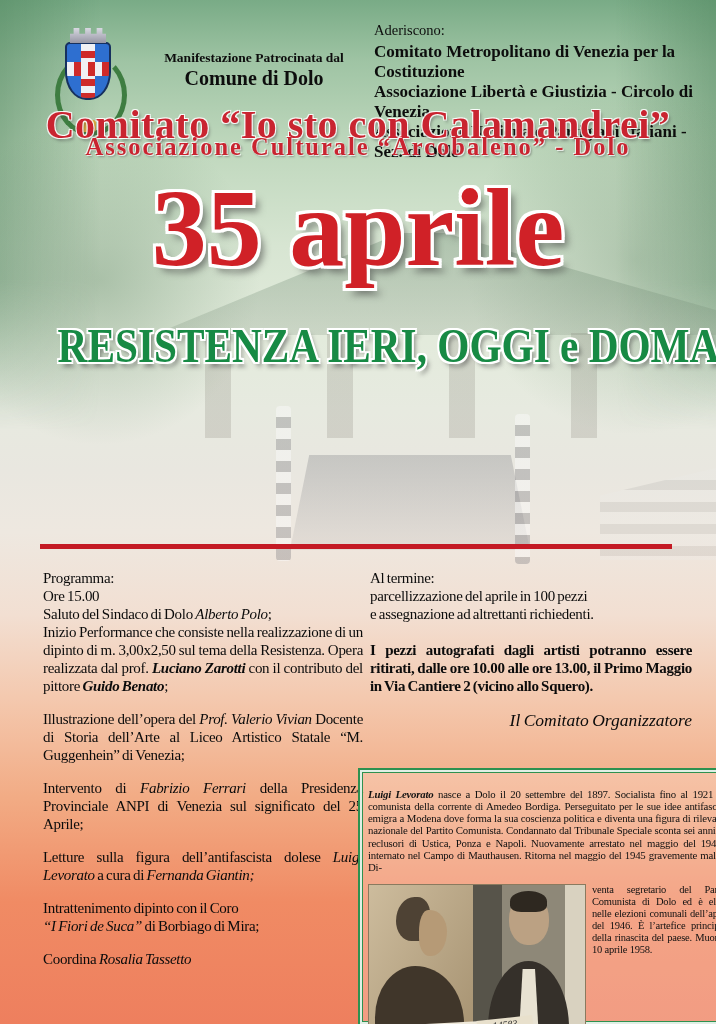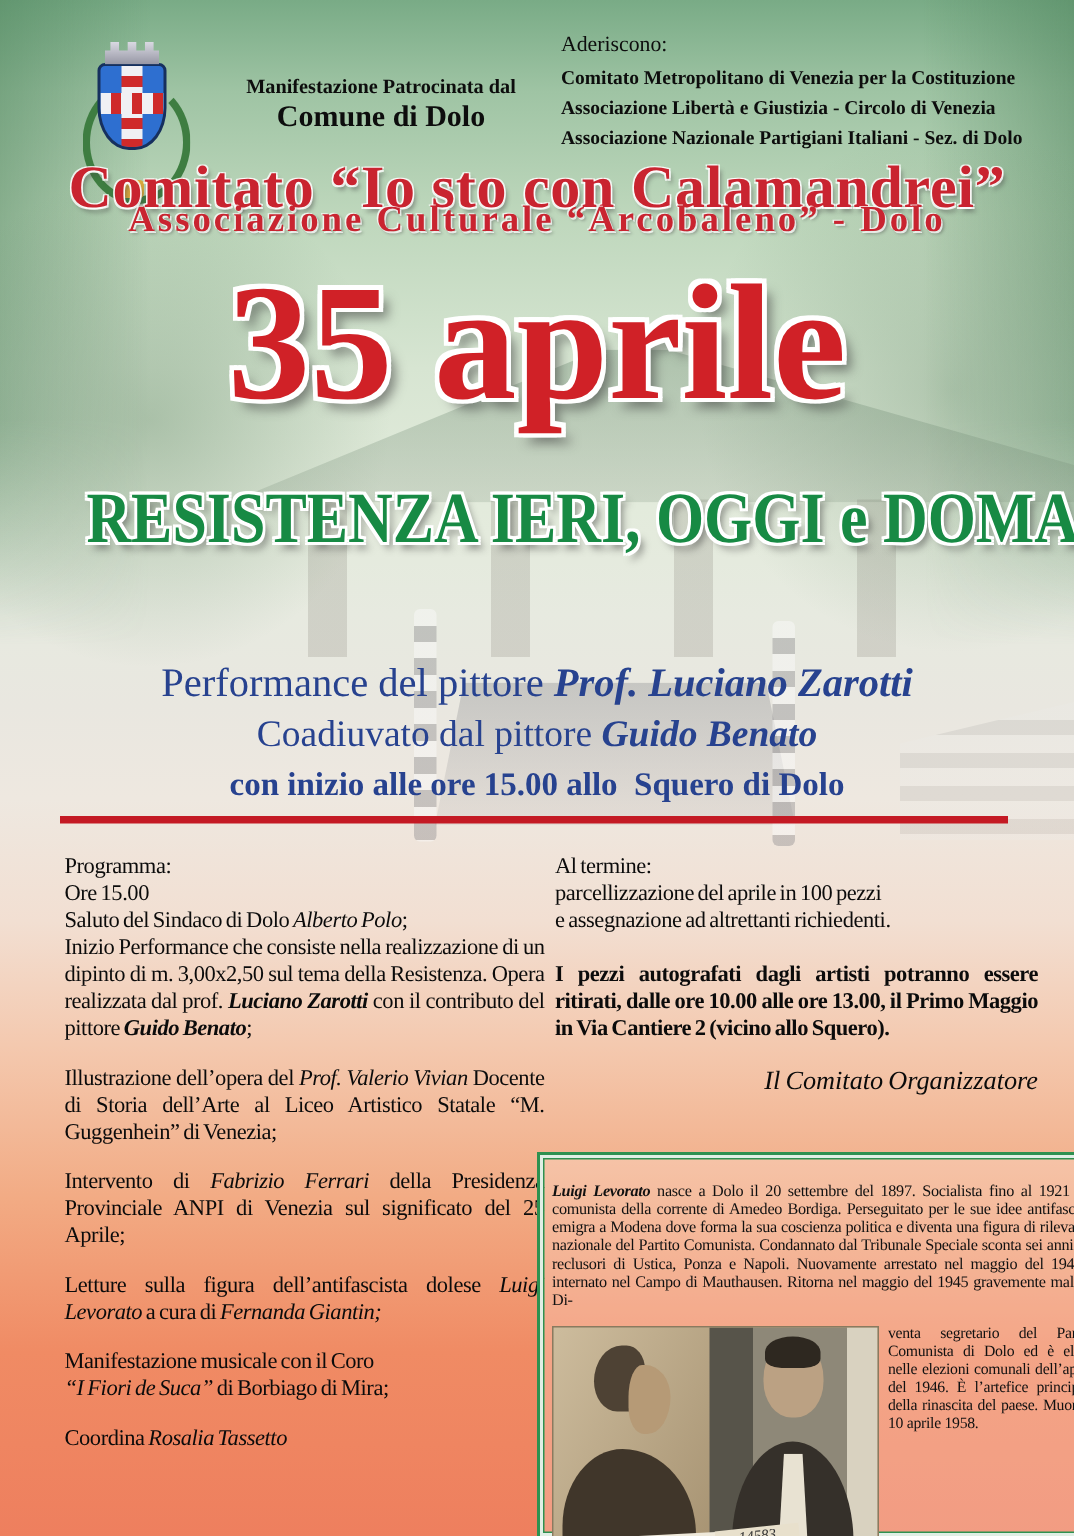--- a/index.html
+++ b/index.html
@@ -50,21 +50,21 @@
     background:repeating-linear-gradient(180deg,#f0f0f4 0 7px,#cf2a2a 7px 14px); }
   .shield::after { content:""; position:absolute; top:18px; left:0; width:100%; height:14px;
     background:repeating-linear-gradient(90deg,#f0f0f4 0 7px,#cf2a2a 7px 14px); }
   .ribbon { position:absolute; left:50%; bottom:0; transform:translateX(-50%); width:16px; height:12px;
     background:#d8a83c; border-radius:3px; }
   .patronage { position:absolute; left:128px; top:50px; width:252px; text-align:center; color:#0d0d0d; }
   .patronage .l1 { font-size:13.5px; font-weight:bold; }
   .patronage .l2 { font-size:20px; font-weight:bold; margin-top:1px; }
   .adherents { position:absolute; left:374px; top:22px; width:332px; color:#0d0d0d; }
   .adherents .label { font-size:14.5px; margin-bottom:3px; }
-  .adherents .item { font-size:13px; font-weight:bold; line-height:20px; }
+  .adherents .item { font-size:17px; font-weight:bold; line-height:20px; }
 
   
   .t-committee { position:absolute; left:0; top:101px; width:100%; text-align:center;
     font-size:40px; font-weight:bold; color:#c92430; letter-spacing:.5px;
     text-shadow:-1px -1px 0 rgba(255,255,255,.8), 1px -1px 0 rgba(255,255,255,.8),
                 -1px 1px 0 rgba(255,255,255,.8), 1px 1px 0 rgba(255,255,255,.8), 2px 3px 3px rgba(70,70,70,.45); }
   .t-association { position:absolute; left:0; top:133px; width:100%; text-align:center;
     font-size:24.5px; font-weight:bold; color:#c92430; letter-spacing:2px;
     text-shadow:-1px -1px 0 rgba(255,255,255,.75), 1px 1px 0 rgba(255,255,255,.75), 2px 2px 2px rgba(70,70,70,.4); }
   .t-date { position:absolute; left:0; top:165px; width:100%; text-align:center;
@@ -166,37 +166,32 @@
         <div class="item">Associazione Libertà e Giustizia - Circolo di Venezia</div>
         <div class="item">Associazione Nazionale Partigiani Italiani - Sez. di Dolo</div>
       </div>
   </div>
 
   <div class="t-committee">Comitato “Io sto con Calamandrei”</div>
   <div class="t-association">Associazione Culturale “Arcobaleno” - Dolo</div>
   <div class="t-date">35 aprile</div>
   <div class="t-main"><span>RESISTENZA IERI, OGGI e DOMANI</span></div>
 
-  <div class="perf">
-    <div class="pl1"><span>Performance del pittore </span><span class="bi">Prof. Luciano Zarotti</span></div>
-    <div class="pl2"><span>Coadiuvato dal pittore </span><span class="bi">Guido Benato</span></div>
-    <div class="pl3">con inizio alle ore 15.00 allo &nbsp;Squero di Dolo</div>
-  </div>
 
   <div class="redline"></div>
 
   <div class="col col-left">
       <p class="rt"><span>Programma:</span></p>
       <p class="rt"><span>Ore 15.00</span></p>
       <p class="rt"><span>Saluto del Sindaco di Dolo </span><span style="font-style: italic;">Alberto Polo</span><span>;</span></p>
       <p class="rt" style="text-align: justify;"><span>Inizio Performance che consiste nella realizzazione di un dipinto di m. 3,00x2,50 sul tema della Resistenza. Opera realizzata dal prof. </span><span style="font-weight: bold; font-style: italic;">Luciano Zarotti</span><span> con il contributo del pittore </span><span style="font-weight: bold; font-style: italic;">Guido Benato</span><span>;</span></p>
       <p class="rt" style="text-align: justify; margin-top: 15px;"><span>Illustrazione dell’opera del </span><span style="font-style: italic;">Prof. Valerio Vivian</span><span> Docente di Storia dell’Arte al Liceo Artistico Statale “M. Guggenhein” di Venezia;</span></p>
       <p class="rt" style="text-align: justify; margin-top: 15px;"><span>Intervento di </span><span style="font-style: italic;">Fabrizio Ferrari</span><span> della Presidenza Provinciale ANPI di Venezia sul significato del 25 Aprile;</span></p>
       <p class="rt" style="text-align: justify; margin-top: 15px;"><span>Letture sulla figura dell’antifascista dolese </span><span style="font-style: italic;">Luigi Levorato</span><span> a cura di </span><span style="font-style: italic;">Fernanda Giantin;</span></p>
-      <p class="rt" style="margin-top: 15px;"><span>Manifestazione musicale con il Coro</span></p>
+      <p class="rt" style="margin-top: 15px;"><span>Intrattenimento dipinto con il Coro</span></p>
       <p class="rt"><span style="font-style: italic;">“I Fiori de Suca”</span><span> di Borbiago di Mira;</span></p>
       <p class="rt" style="margin-top: 15px;"><span>Coordina </span><span style="font-style: italic;">Rosalia Tassetto</span></p>
     </div>
   <div class="col col-right">
       <p class="rt"><span>Al termine:</span></p>
       <p class="rt"><span>parcellizzazione del aprile in 100 pezzi</span></p>
       <p class="rt"><span>e assegnazione ad altrettanti richiedenti.</span></p>
       <p class="rt" style="text-align: justify; margin-top: 18px;"><span style="font-weight: bold;">I pezzi autografati dagli artisti potranno essere ritirati, dalle ore 10.00 alle ore 13.00, il Primo Maggio in Via Cantiere 2 (vicino allo Squero).</span></p>
       <p class="rt sig" style="text-align: right; margin-top: 16px;"><span style="font-style: italic; margin-left: 28px;">Il Comitato Organizzatore</span></p>
     </div>

